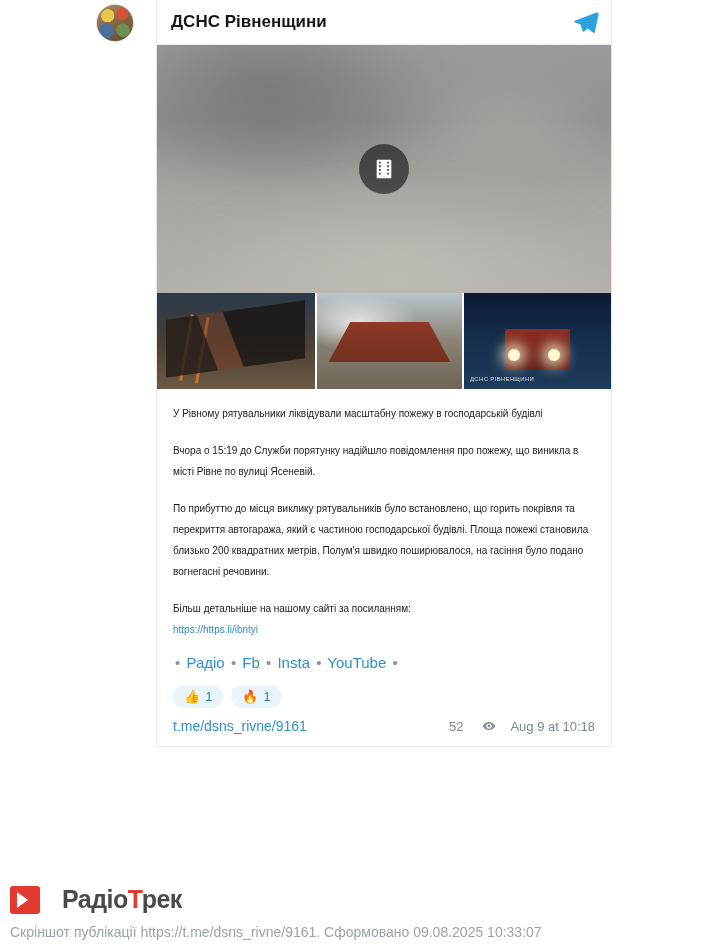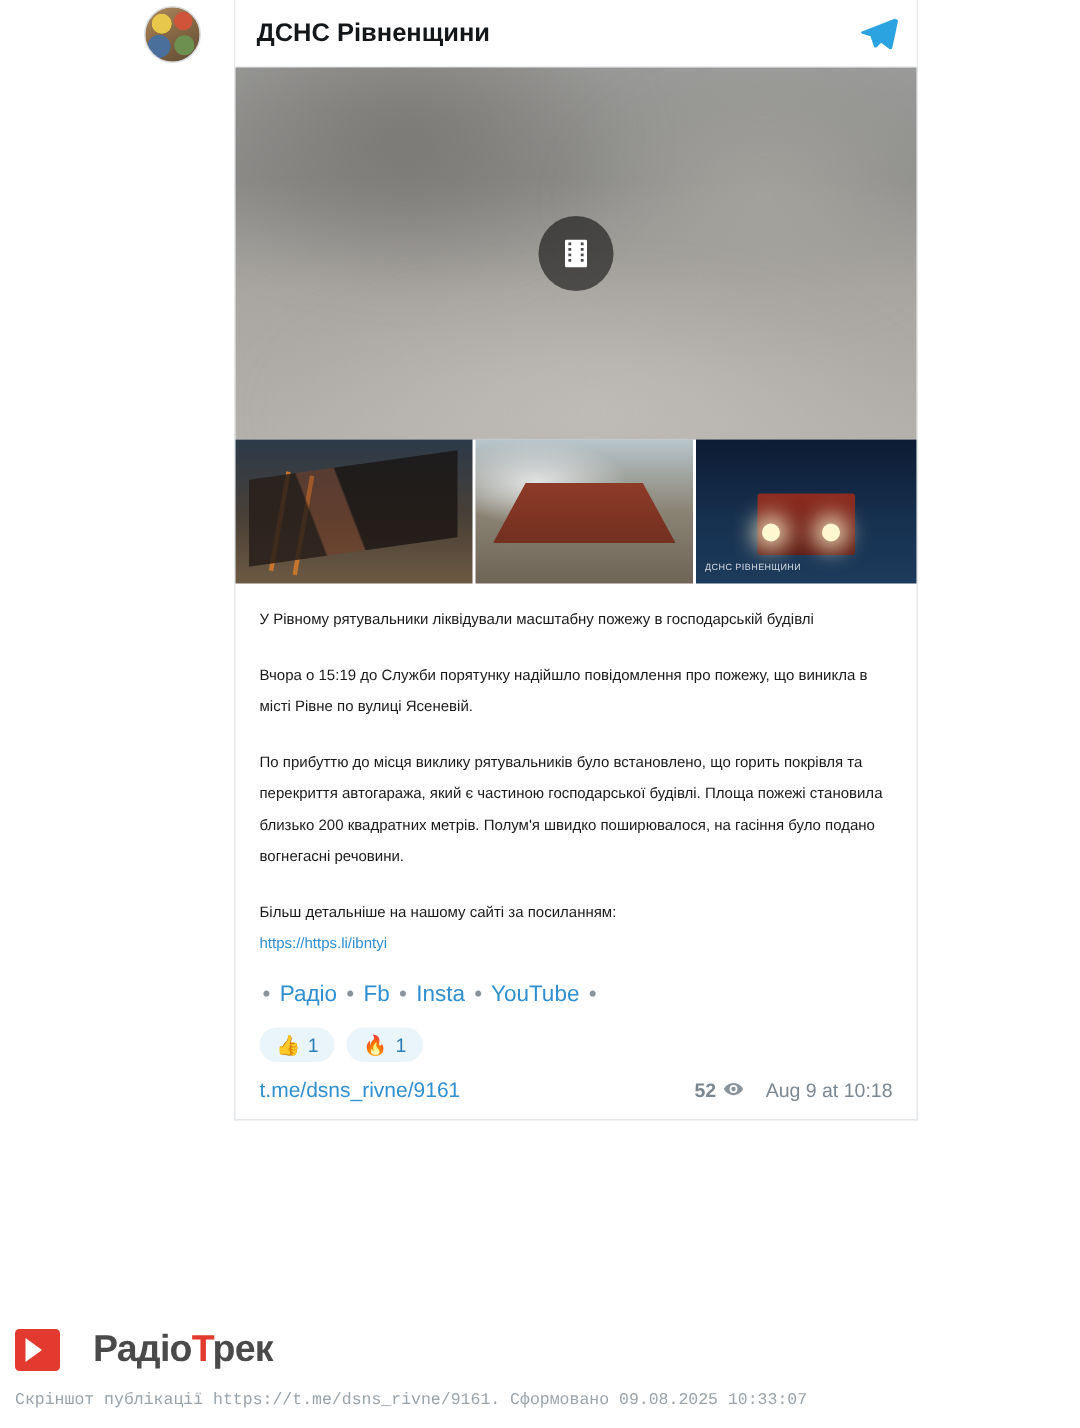--- a/index.html
+++ b/index.html
@@ -273,23 +273,22 @@
   }
   .footer-link {
     color: #2f8fd0;
     text-decoration: none;
     flex: 1;
     font-size: 14px;
   }
   .views {
     display: inline-flex;
     align-items: center;
-    gap: 5px;
+    gap: 19px;
     margin-right: 14px;
-    font-weight: bold;
   }
   .eye-icon { width: 14px; height: 14px; color: #8a949d; }
   .post-date { white-space: nowrap; }
 
   
   .watermark {
     position: absolute;
     left: 10px;
     bottom: 38px;
     display: flex;
@@ -320,24 +319,23 @@
     font-weight: bold;
     letter-spacing: -0.5px;
     color: #4a4a4a;
   }
   .wm-text .accent { color: #e23a2e; }
 
   .screenshot-note {
     position: absolute;
     left: 10px;
     bottom: 12px;
-    font-size: 11px;
+    font-size: 14px;
     color: #9aa3aa;
     white-space: nowrap;
-    font-family: Liberation Mono, monospace;
   }
 </style>
 </head>
 <body>
 
 <div class="page">
 
   <div class="post-wrap">
 
     <div class="avatar">

